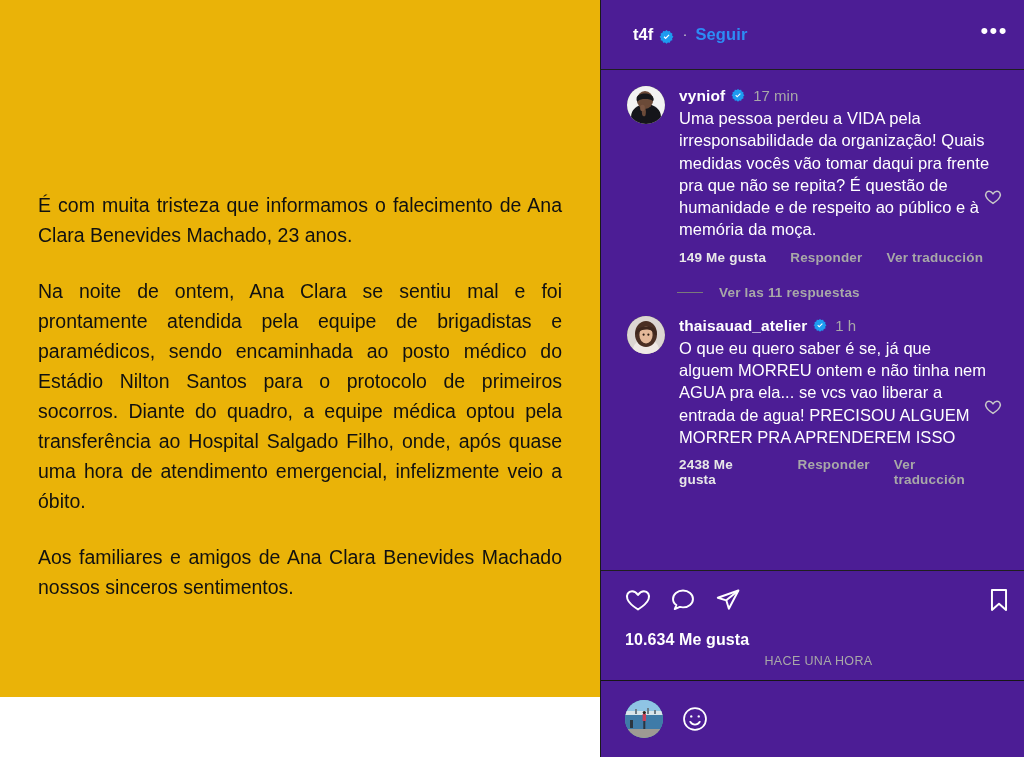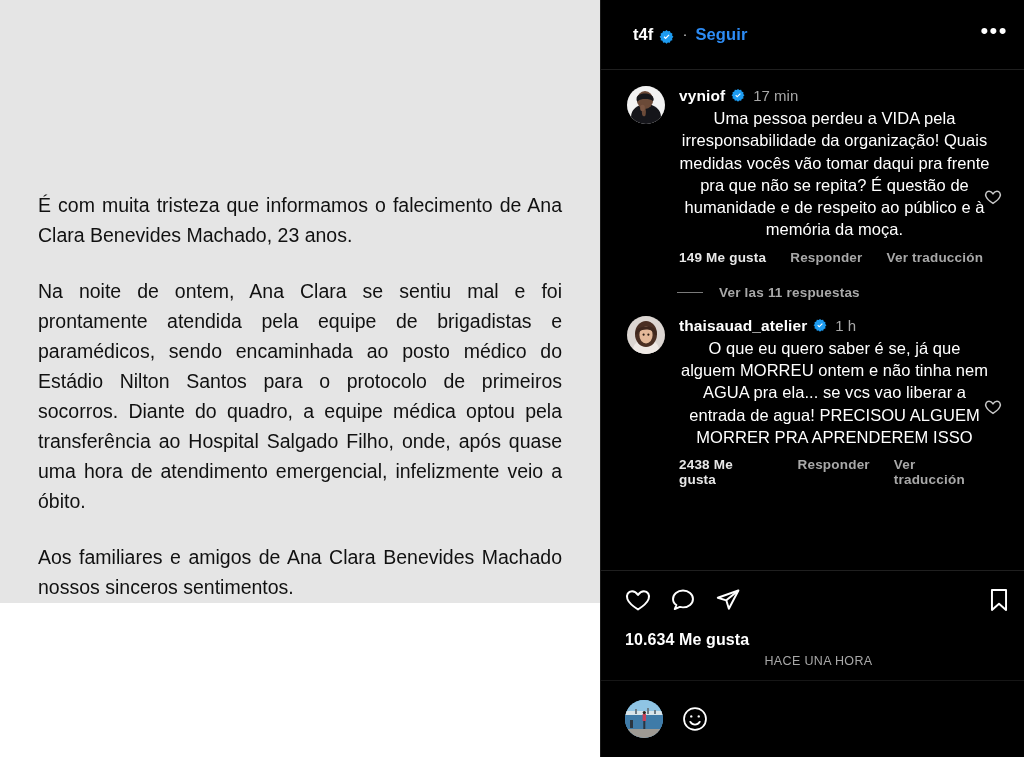--- a/index.html
+++ b/index.html
@@ -6,42 +6,42 @@
   html, body {
     width: 1024px; height: 757px;
     background: #ffffff;
     font-family: "Liberation Sans", sans-serif;
     overflow: hidden;
   }
   .screen { position: relative; width: 1024px; height: 757px; display: flex; }
 
   
   .left-pane {
-    width: 600px; height: 603px;
-    background: #e5e5e5;
+    width: 600px; height: 697px;
+    background: #eab308;
     position: relative;
   }
   .statement {
     position: absolute;
     left: 38px; top: 190px;
     width: 524px;
   }
   .statement p {
     color: #111111;
     font-size: 19.5px;
     line-height: 30px;
     text-align: justify;
     letter-spacing: 0px;
   }
   .statement p + p { margin-top: 26px; }
 
   
   .right-pane {
     width: 424px; height: 757px;
-    background: #000000;
+    background: #4c1d95;
     color: #ffffff;
     position: relative;
     display: flex;
     flex-direction: column;
     border-left: 1px solid #1a1a1a;
   }
 
   
   .ig-header {
     height: 70px;
@@ -118,21 +118,20 @@
   }
   .c-user { font-weight: bold; color: #ffffff; letter-spacing: .1px; }
   .c-time { color: #a8a8a8; font-size: 15px; margin-left: 7px; font-weight: normal; }
   .c-text {
     font-size: 16.5px;
     line-height: 22.3px;
     color: #ffffff;
     letter-spacing: .05px;
     margin-top: 1px;
     white-space: pre-line;
-    text-align: center;
   }
   .c-meta {
     margin-top: 9px;
     font-size: 13.5px;
     color: #a8a8a8;
     display: flex;
     gap: 24px;
     font-weight: bold;
     letter-spacing: .2px;
   }

